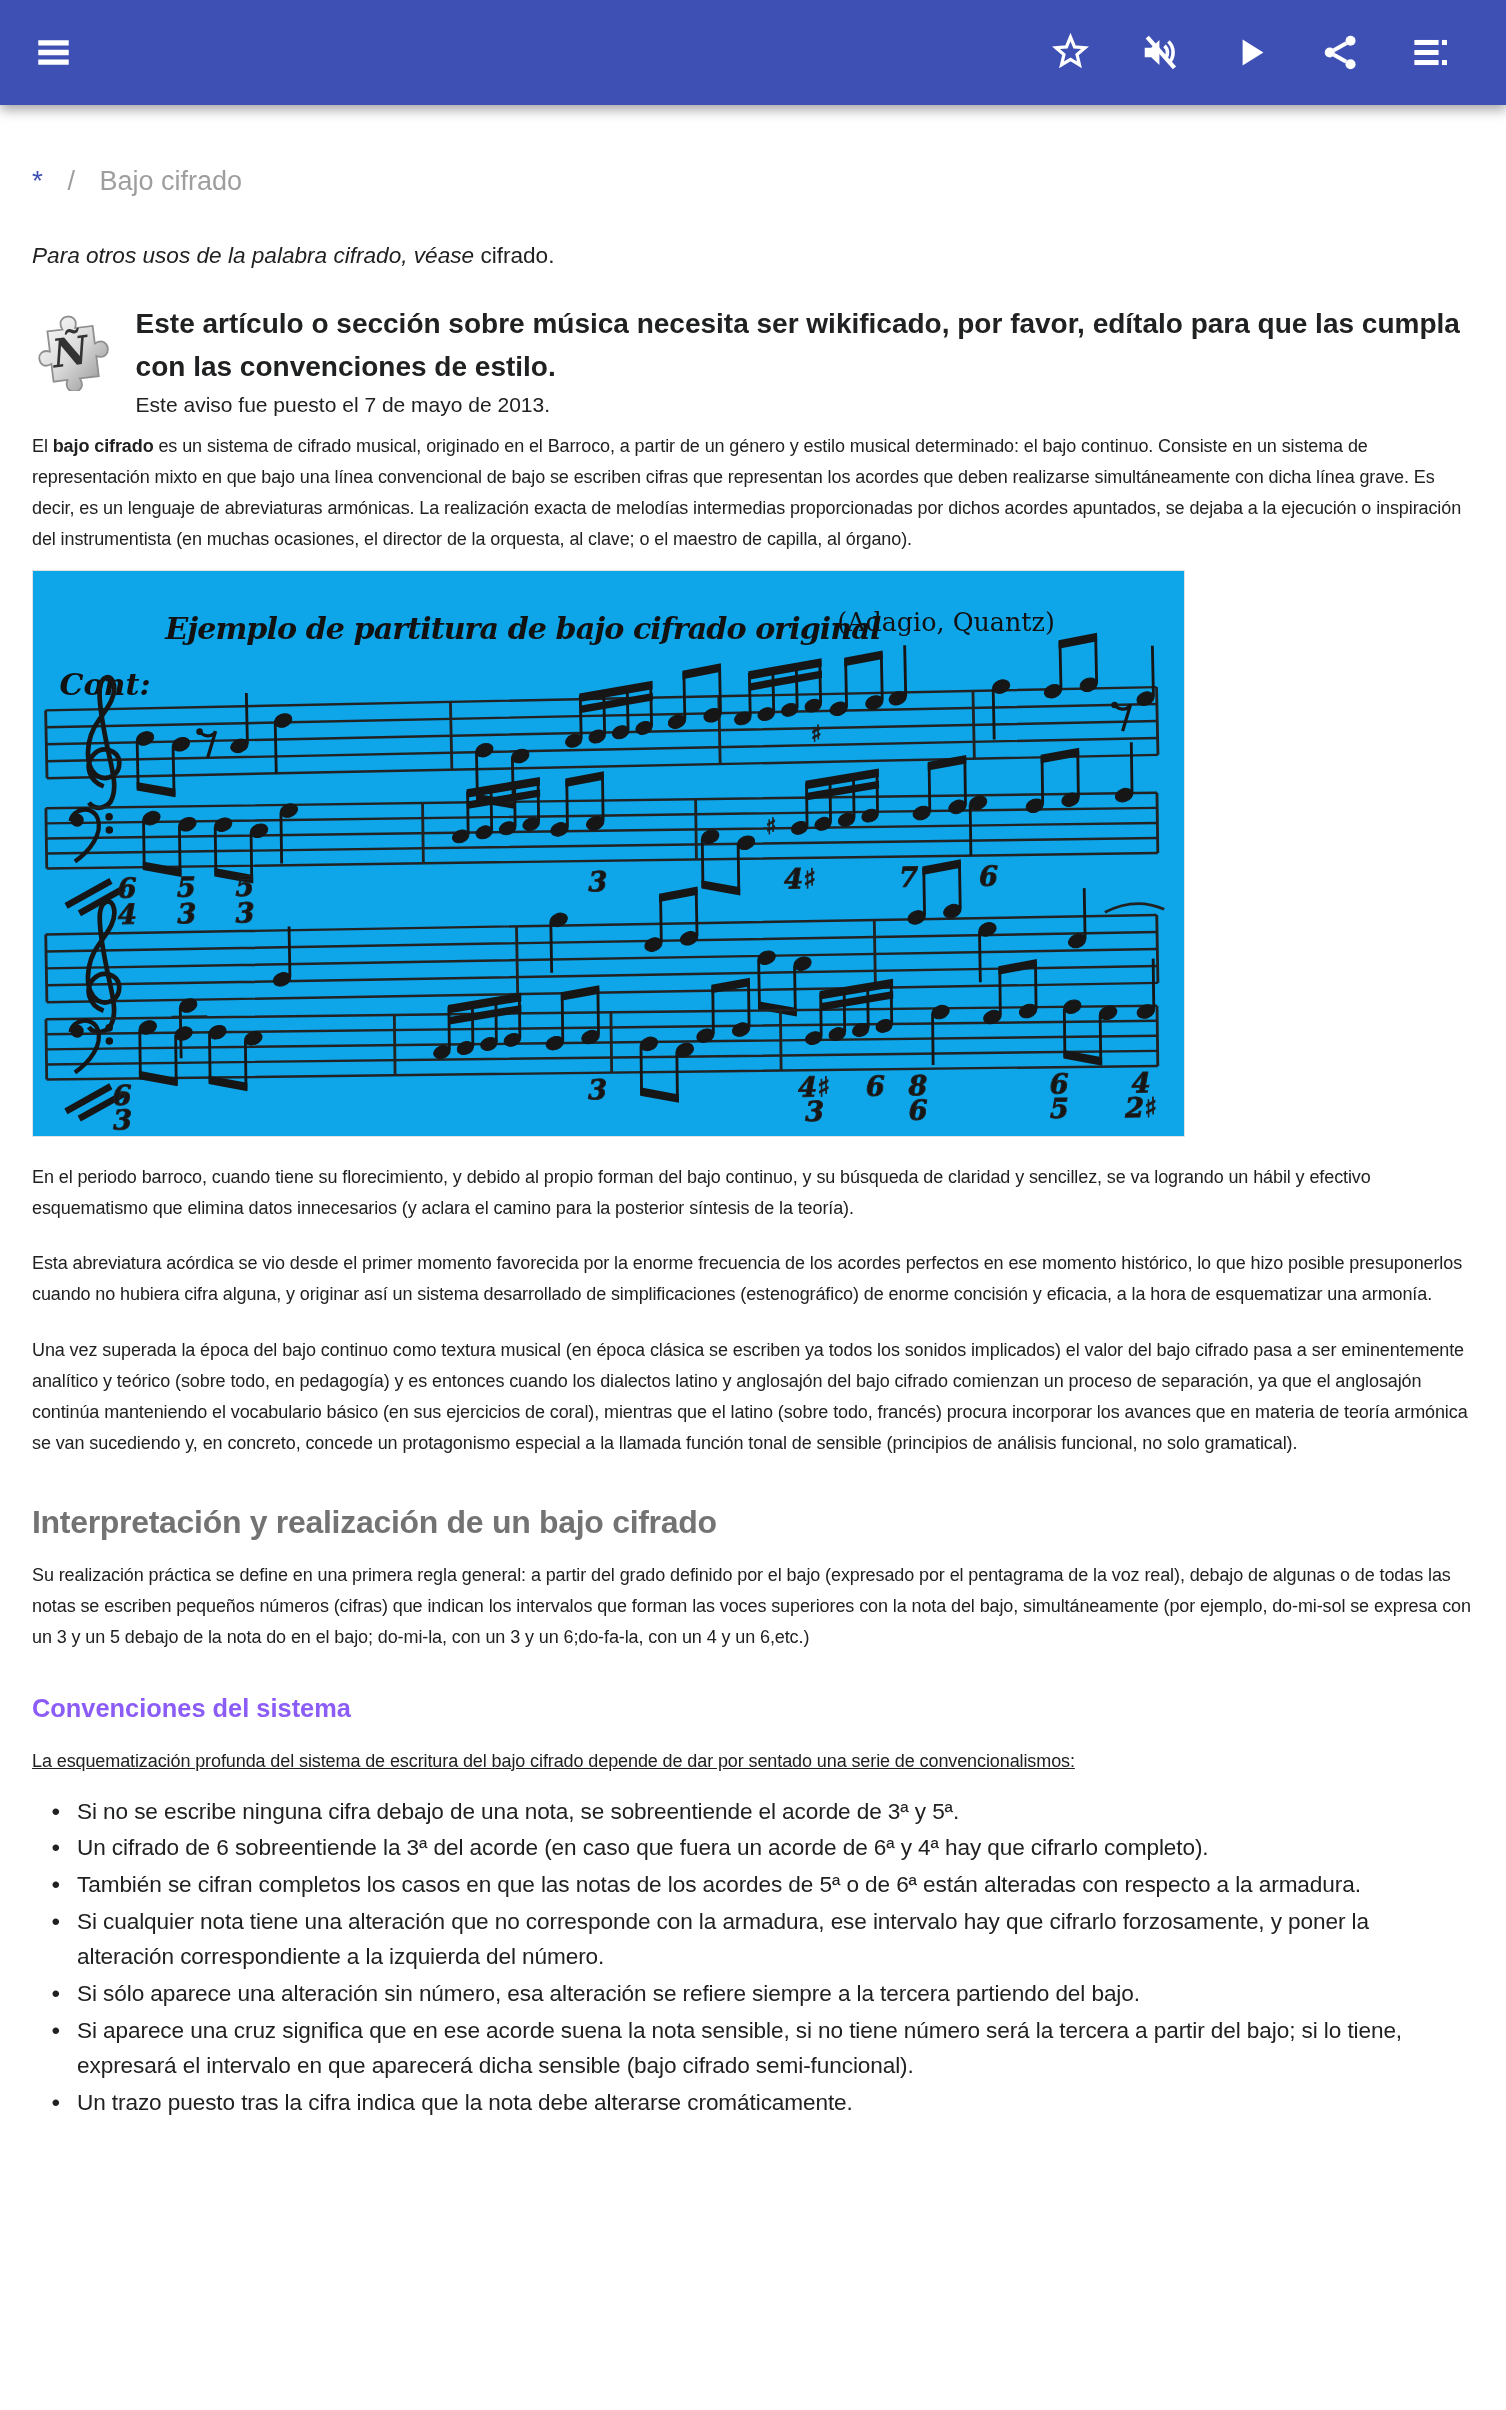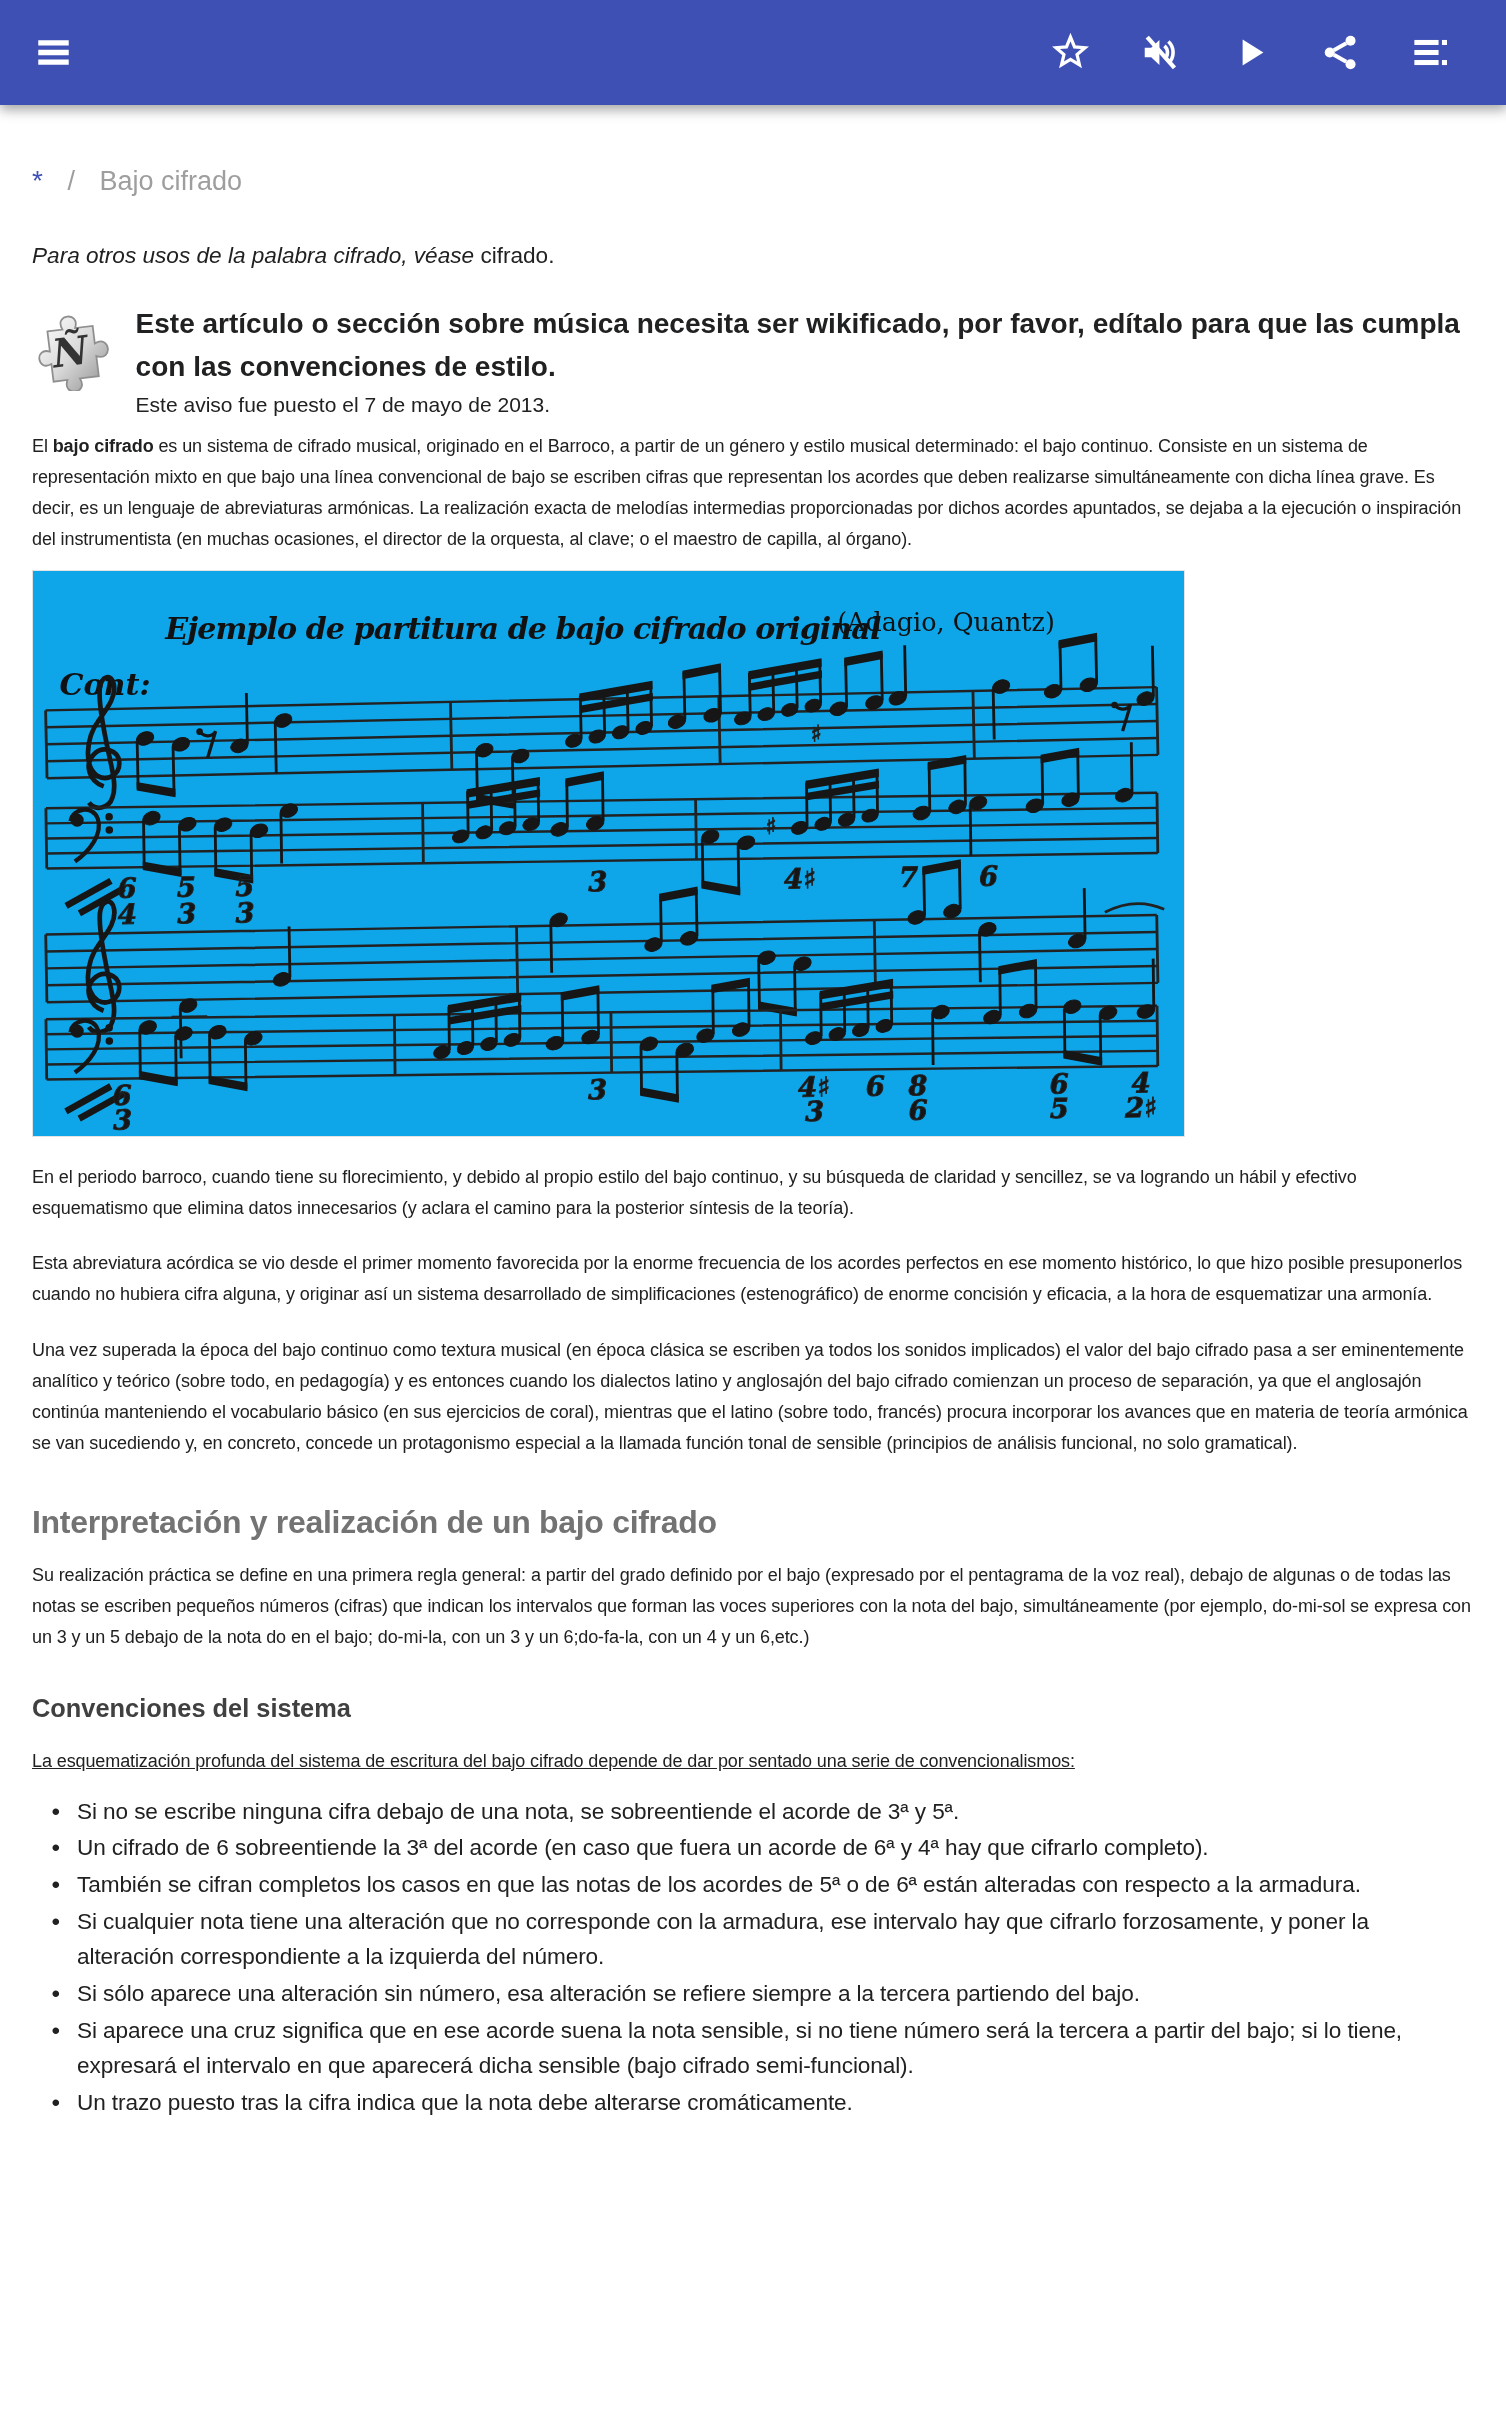--- a/index.html
+++ b/index.html
@@ -39,21 +39,21 @@
     margin-top:15px;width:1151px;border:0.9px solid #e3e3e3;background:#0ea5e9;
   }
   svg.score{display:block;width:1151px;height:565px;}
   svg.score text.scripttitle{font-family:"DejaVu Serif",serif;font-style:italic;font-weight:bold;letter-spacing:-1px;}
   svg.score text.tempo{font-family:"DejaVu Serif",serif;font-size:27px;}
   svg.score text.cont{font-family:"DejaVu Serif",serif;font-style:italic;font-weight:bold;font-size:32px;}
   svg.score text.fig{font-family:"DejaVu Serif",serif;font-style:italic;font-weight:bold;font-size:29px;fill:#161616;text-anchor:middle;}
   svg.score text.acc{font-family:"DejaVu Sans",sans-serif;font-size:24px;fill:#161616;}
   
   h2.h2{font-size:32px;line-height:41px;margin:43px 0 0;font-weight:bold;color:#737373;letter-spacing:-0.3px;}
-  h3.h3{font-size:25.4px;line-height:34px;margin:38px 0 0;font-weight:bold;color:#404040;}
+  h3.h3{font-size:25.4px;line-height:34px;margin:38px 0 0;font-weight:bold;color:#8b5cf6;}
   p.after-h2{margin-top:17px;}
   p.after-h3{margin-top:21px;text-decoration:underline;}
   
   ul.conv{list-style:none;margin:17px 0 0;padding:0 24.5px 0 45px;}
   ul.conv li{
     position:relative;font-size:22.6px;line-height:35px;margin:0 0 1.9px;letter-spacing:-0.1px;
   }
   ul.conv li::before{
     content:"\2022";position:absolute;left:-25.4px;top:0;font-size:24.5px;color:#202122;
   }
@@ -291,21 +291,21 @@
         <text class="fig" x="925" y="92">8</text>
           <text class="fig" x="925" y="118">6</text>
         <text class="fig" x="1075" y="92">6</text>
           <text class="fig" x="1075" y="118">5</text>
         <text class="fig" x="1162" y="92">4</text>
           <text class="fig" x="1162" y="118">2♯</text>
       </g>
     </svg>
   </div>
 
-  <p class="body">En el periodo barroco, cuando tiene su florecimiento, y debido al propio estilo del bajo continuo, y su búsqueda de claridad y sencillez, se va logrando un hábil y efectivo esquematismo que elimina datos innecesarios (y aclara el camino para la posterior síntesis de la teoría).</p>
+  <p class="body">En el periodo barroco, cuando tiene su florecimiento, y debido al propio forman del bajo continuo, y su búsqueda de claridad y sencillez, se va logrando un hábil y efectivo esquematismo que elimina datos innecesarios (y aclara el camino para la posterior síntesis de la teoría).</p>
   <p class="body">Esta abreviatura acórdica se vio desde el primer momento favorecida por la enorme frecuencia de los acordes perfectos en ese momento histórico, lo que hizo posible presuponerlos cuando no hubiera cifra alguna, y originar así un sistema desarrollado de simplificaciones (estenográfico) de enorme concisión y eficacia, a la hora de esquematizar una armonía.</p>
   <p class="body">Una vez superada la época del bajo continuo como textura musical (en época clásica se escriben ya todos los sonidos implicados) el valor del bajo cifrado pasa a ser eminentemente analítico y teórico (sobre todo, en pedagogía) y es entonces cuando los dialectos latino y anglosajón del bajo cifrado comienzan un proceso de separación, ya que el anglosajón continúa manteniendo el vocabulario básico (en sus ejercicios de coral), mientras que el latino (sobre todo, francés) procura incorporar los avances que en materia de teoría armónica se van sucediendo y, en concreto, concede un protagonismo especial a la llamada función tonal de sensible (principios de análisis funcional, no solo gramatical).</p>
 
   <h2 class="h2">Interpretación y realización de un bajo cifrado</h2>
   <p class="body after-h2">Su realización práctica se define en una primera regla general: a partir del grado definido por el bajo (expresado por el pentagrama de la voz real), debajo de algunas o de todas las notas se escriben pequeños números (cifras) que indican los intervalos que forman las voces superiores con la nota del bajo, simultáneamente (por ejemplo, do-mi-sol se expresa con un 3 y un 5 debajo de la nota do en el bajo; do-mi-la, con un 3 y un 6;do-fa-la, con un 4 y un 6,etc.)</p>
 
   <h3 class="h3">Convenciones del sistema</h3>
   <p class="body after-h3">La esquematización profunda del sistema de escritura del bajo cifrado depende de dar por sentado una serie de convencionalismos:</p>
 
   <ul class="conv">

